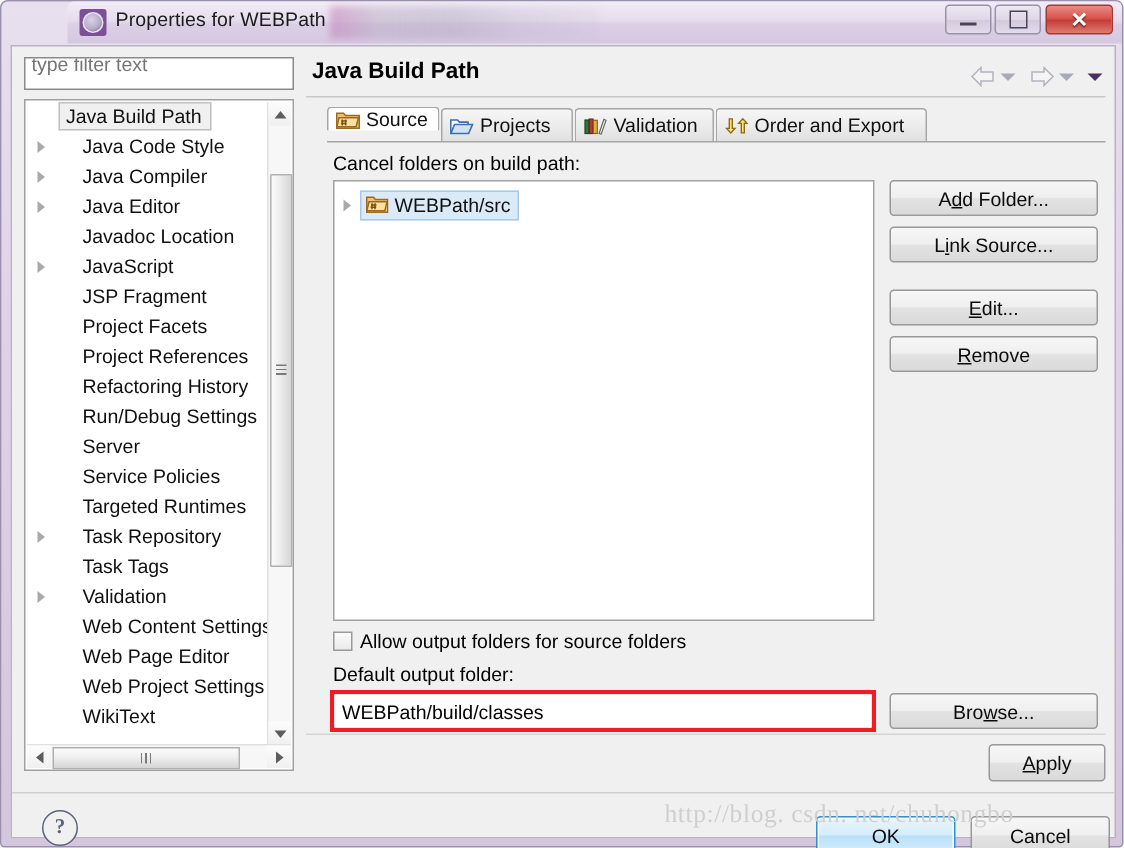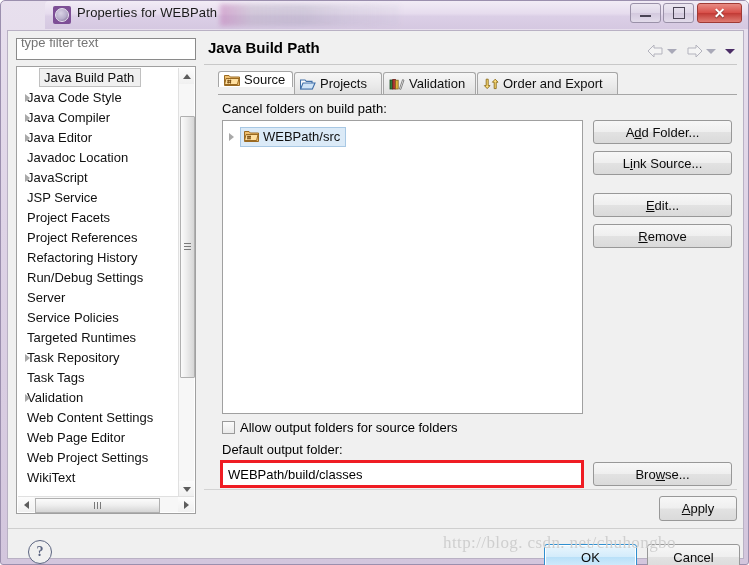--- a/index.html
+++ b/index.html
@@ -104,21 +104,21 @@
   }
   #tree-list {
     position:absolute; left:0; top:1px; width:163px; height:415px;
     overflow:hidden;
   }
   .tree-item {
     position:relative;
     height:20px; line-height:20px;
     font-size:13px; color:#101010;
     white-space:nowrap;
-    padding-left:10px;
+    padding-left:38px;
     box-sizing:border-box;
   }
   .tree-item.selected {
     display:inline-block;
     background:#f0f0f0;
     border:1px solid #c0c0c0;
     height:19px; line-height:17px;
     margin-left:22px;
     padding-left:4px; padding-right:6px;
   }
@@ -393,21 +393,21 @@
       <input id="filter-input" type="text" placeholder="type filter text" style="">
 
       <div id="tree-box">
         <div id="tree-list">
             <div style="height: 20px;"><div class="tree-item selected"><span>Java Build Path</span></div></div>
             <div class="tree-item"><span class="arrow"></span><span>Java Code Style</span></div>
             <div class="tree-item"><span class="arrow"></span><span>Java Compiler</span></div>
             <div class="tree-item"><span class="arrow"></span><span>Java Editor</span></div>
             <div class="tree-item"><span>Javadoc Location</span></div>
             <div class="tree-item"><span class="arrow"></span><span>JavaScript</span></div>
-            <div class="tree-item"><span>JSP Service</span></div>
+            <div class="tree-item"><span>JSP Fragment</span></div>
             <div class="tree-item"><span>Project Facets</span></div>
             <div class="tree-item"><span>Project References</span></div>
             <div class="tree-item"><span>Refactoring History</span></div>
             <div class="tree-item"><span>Run/Debug Settings</span></div>
             <div class="tree-item"><span>Server</span></div>
             <div class="tree-item"><span>Service Policies</span></div>
             <div class="tree-item"><span>Targeted Runtimes</span></div>
             <div class="tree-item"><span class="arrow"></span><span>Task Repository</span></div>
             <div class="tree-item"><span>Task Tags</span></div>
             <div class="tree-item"><span class="arrow"></span><span>Validation</span></div>

